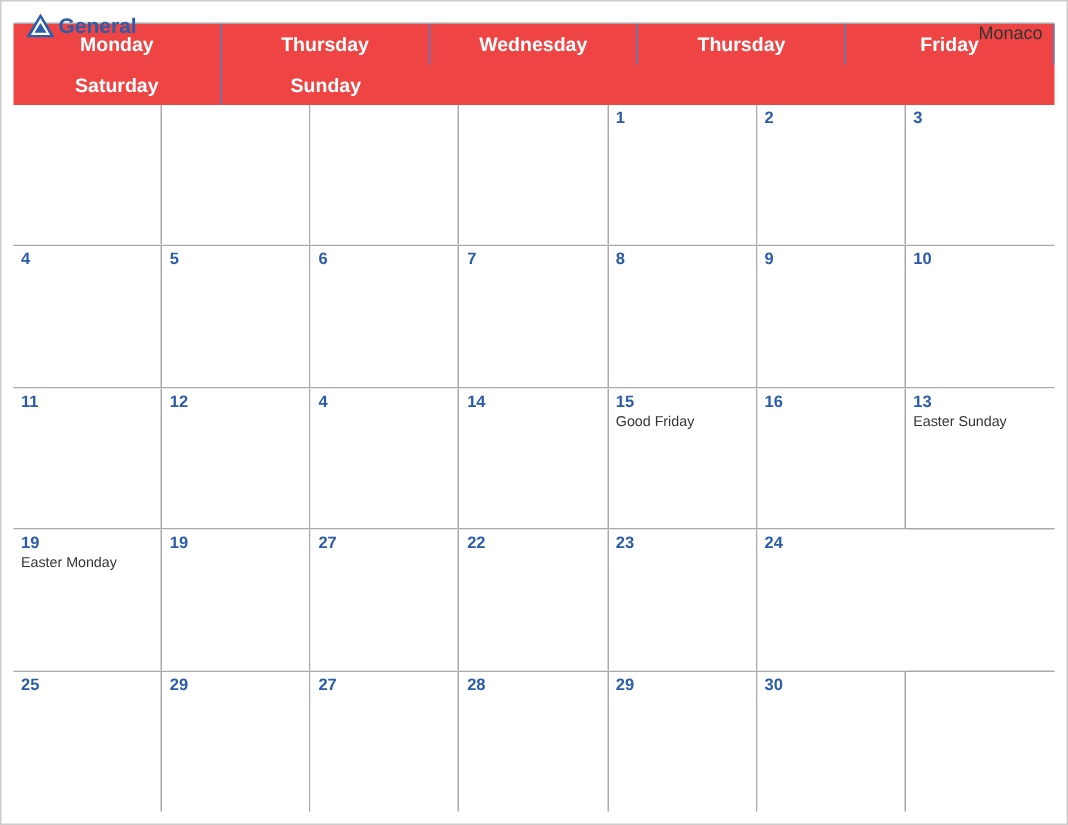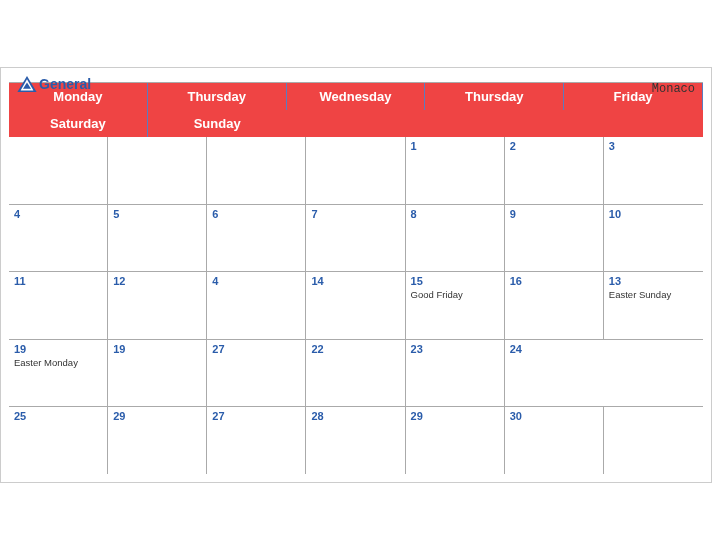--- a/index.html
+++ b/index.html
@@ -7,21 +7,21 @@
       font-family: Arial, sans-serif;
       background: #fff;
       display: flex;
       justify-content: center;
       align-items: center;
       width: 712px;
       height: 550px;
     }
     .calendar-container {
       width: 712px;
-      height: 416px;
+      height: 550px;
       background: #fff;
       border: 1px solid #ccc;
       display: flex;
       flex-direction: column;
     }
     .calendar-header {
       display: flex;
       align-items: center;
       justify-content: center;
       padding: 10px 16px 4px;
@@ -62,21 +62,20 @@
       display: flex;
       align-items: center;
       gap: 2px;
     }
     .region-label {
       position: absolute;
       right: 16px;
       top: 14px;
       font-size: 12px;
       color: #333;
-      font-family: Liberation Mono, monospace;
     }
     .calendar-grid {
       flex: 1;
       display: flex;
       flex-direction: column;
       border-top: 1px solid #aaa;
       margin: 0 8px 8px 8px;
     }
     .day-headers {
       display: grid;

